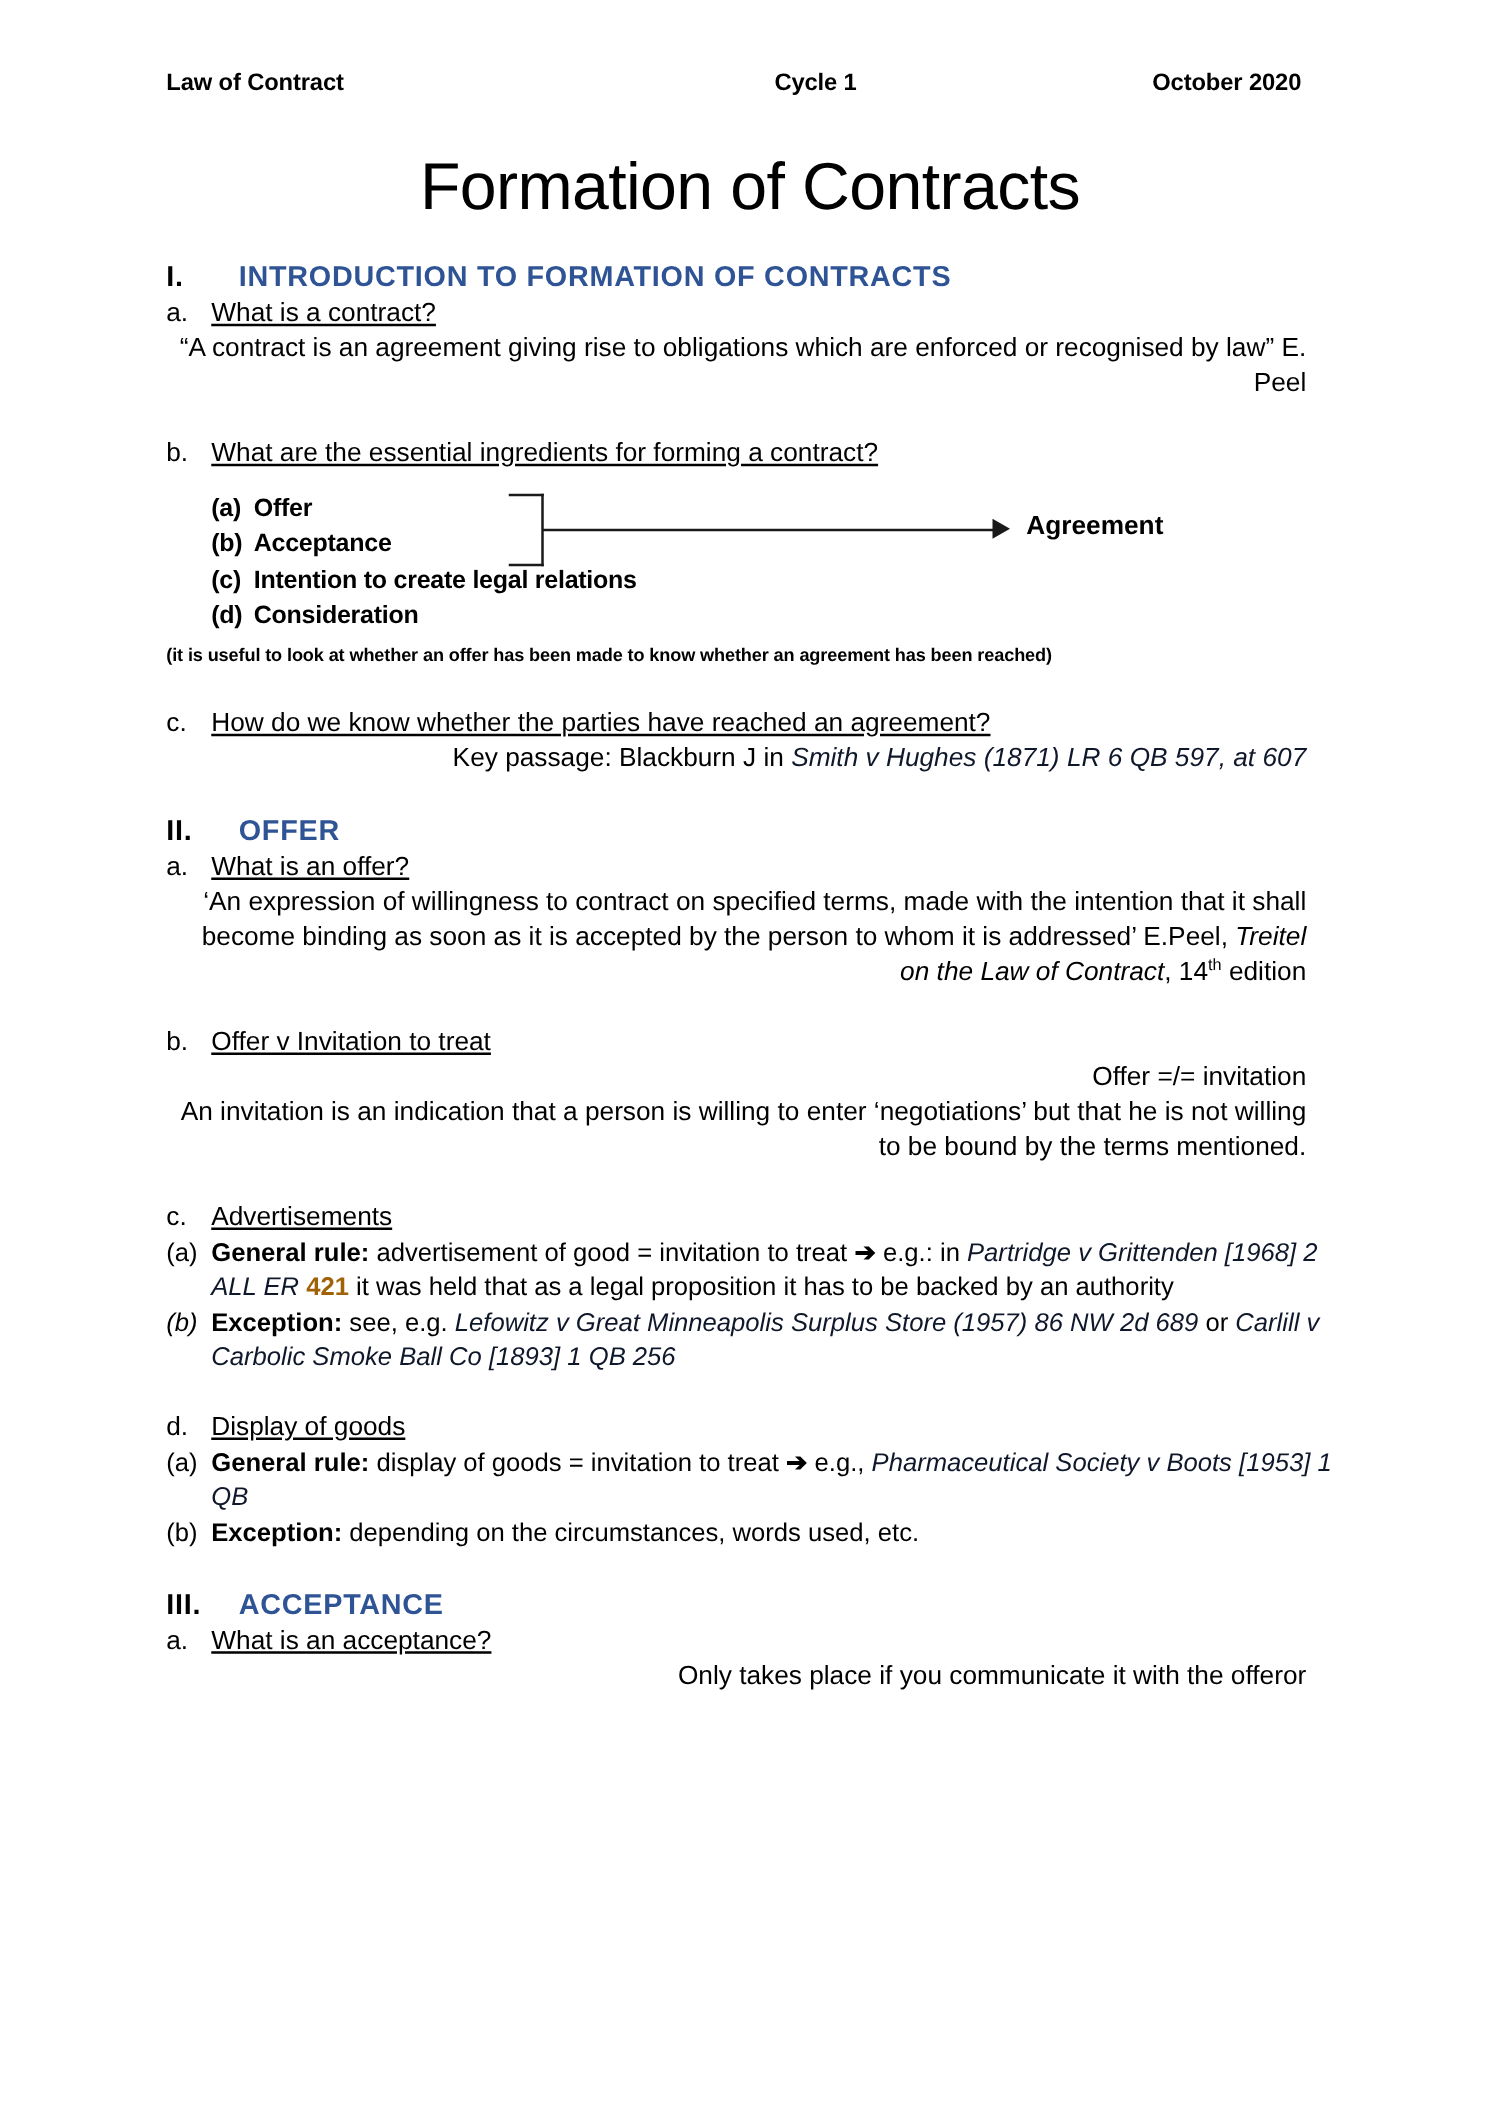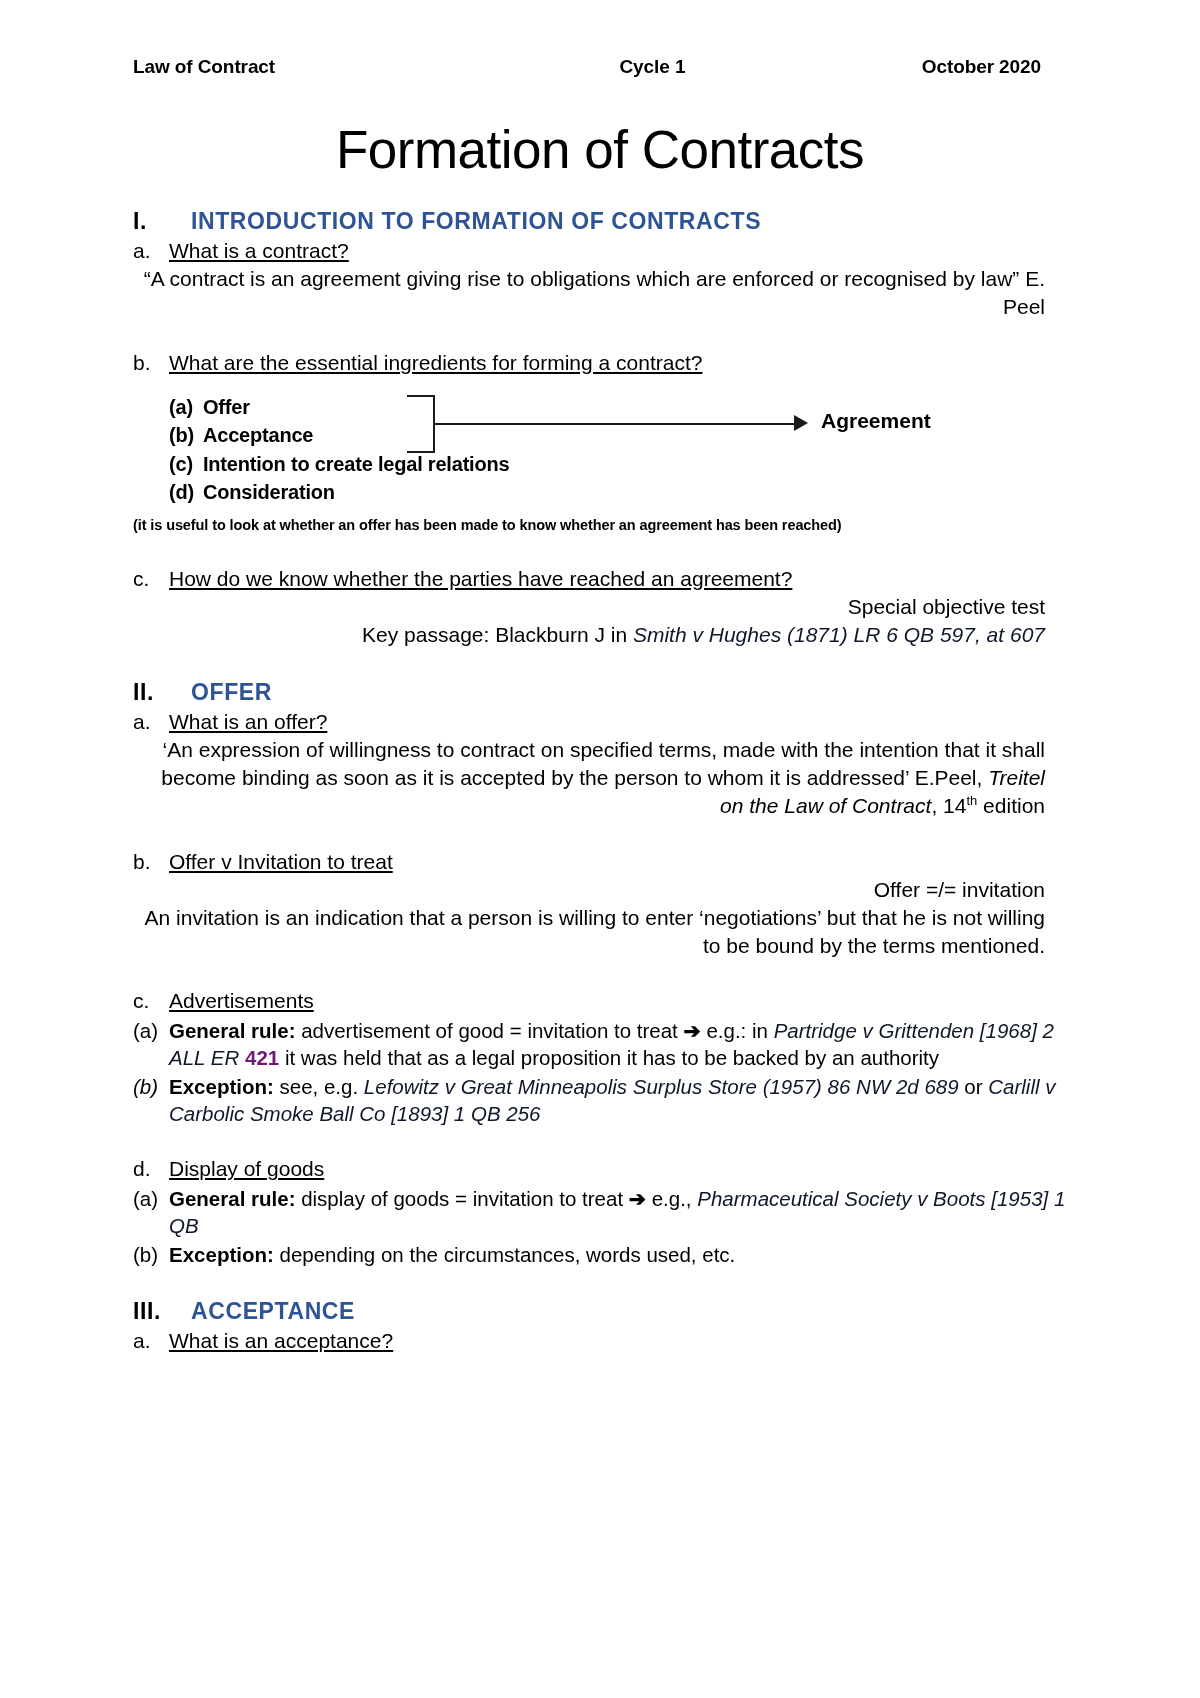--- a/index.html
+++ b/index.html
@@ -164,21 +164,21 @@
   }
   .sub-item .mark {
     width: 36px;
     flex: 0 0 36px;
   }
   .sub-item .mark.ital { font-style: italic; }
   .sub-item .txt { flex: 1 1 auto; }
 
   
   .red   { color: #0f172a; font-style: italic; margin-top: 24px; }
-  .red-b { color: #701a75; font-style: normal; font-weight: 700; }
+  .red-b { color: #a16207; font-style: normal; font-weight: 700; }
   .ital  { font-style: italic; }
   .bold  { font-weight: 700; }
   .u     { text-decoration: underline; text-underline-offset: 2px; }
   sup    { font-size: 0.62em; vertical-align: super; line-height: 0; }
   .rarrow { font-weight: 700; }
 </style>
 </head>
 <body>
 
 <div class="page">
@@ -235,21 +235,20 @@
   </div>
 
   <div class="note-small">(it is useful to look at whether an offer has been made to know whether an agreement has been reached)</div>
 
   <div class="gap-lg"></div>
 
   <div class="h-letter">
     <span class="mark">c.</span>
     <span class="u">How do we know whether the parties have reached an agreement?</span>
   </div>
-  <p class="body">Special objective test</p>
   <p class="body">
     <span>Key passage: Blackburn J in </span><span class="red">Smith v Hughes (1871) LR 6 QB 597, at 607</span>
   </p>
 
   <div class="h-roman">
     <span class="numeral">II.</span>
     <span>OFFER</span>
   </div>
 
   <div class="h-letter">
@@ -305,14 +304,15 @@
 
   <div class="h-roman">
     <span class="numeral">III.</span>
     <span>ACCEPTANCE</span>
   </div>
 
   <div class="h-letter">
     <span class="mark">a.</span>
     <span class="u">What is an acceptance?</span>
   </div>
+  <p class="body">Only takes place if you communicate it with the offeror</p>
 
 </div>
 
 </body></html>

